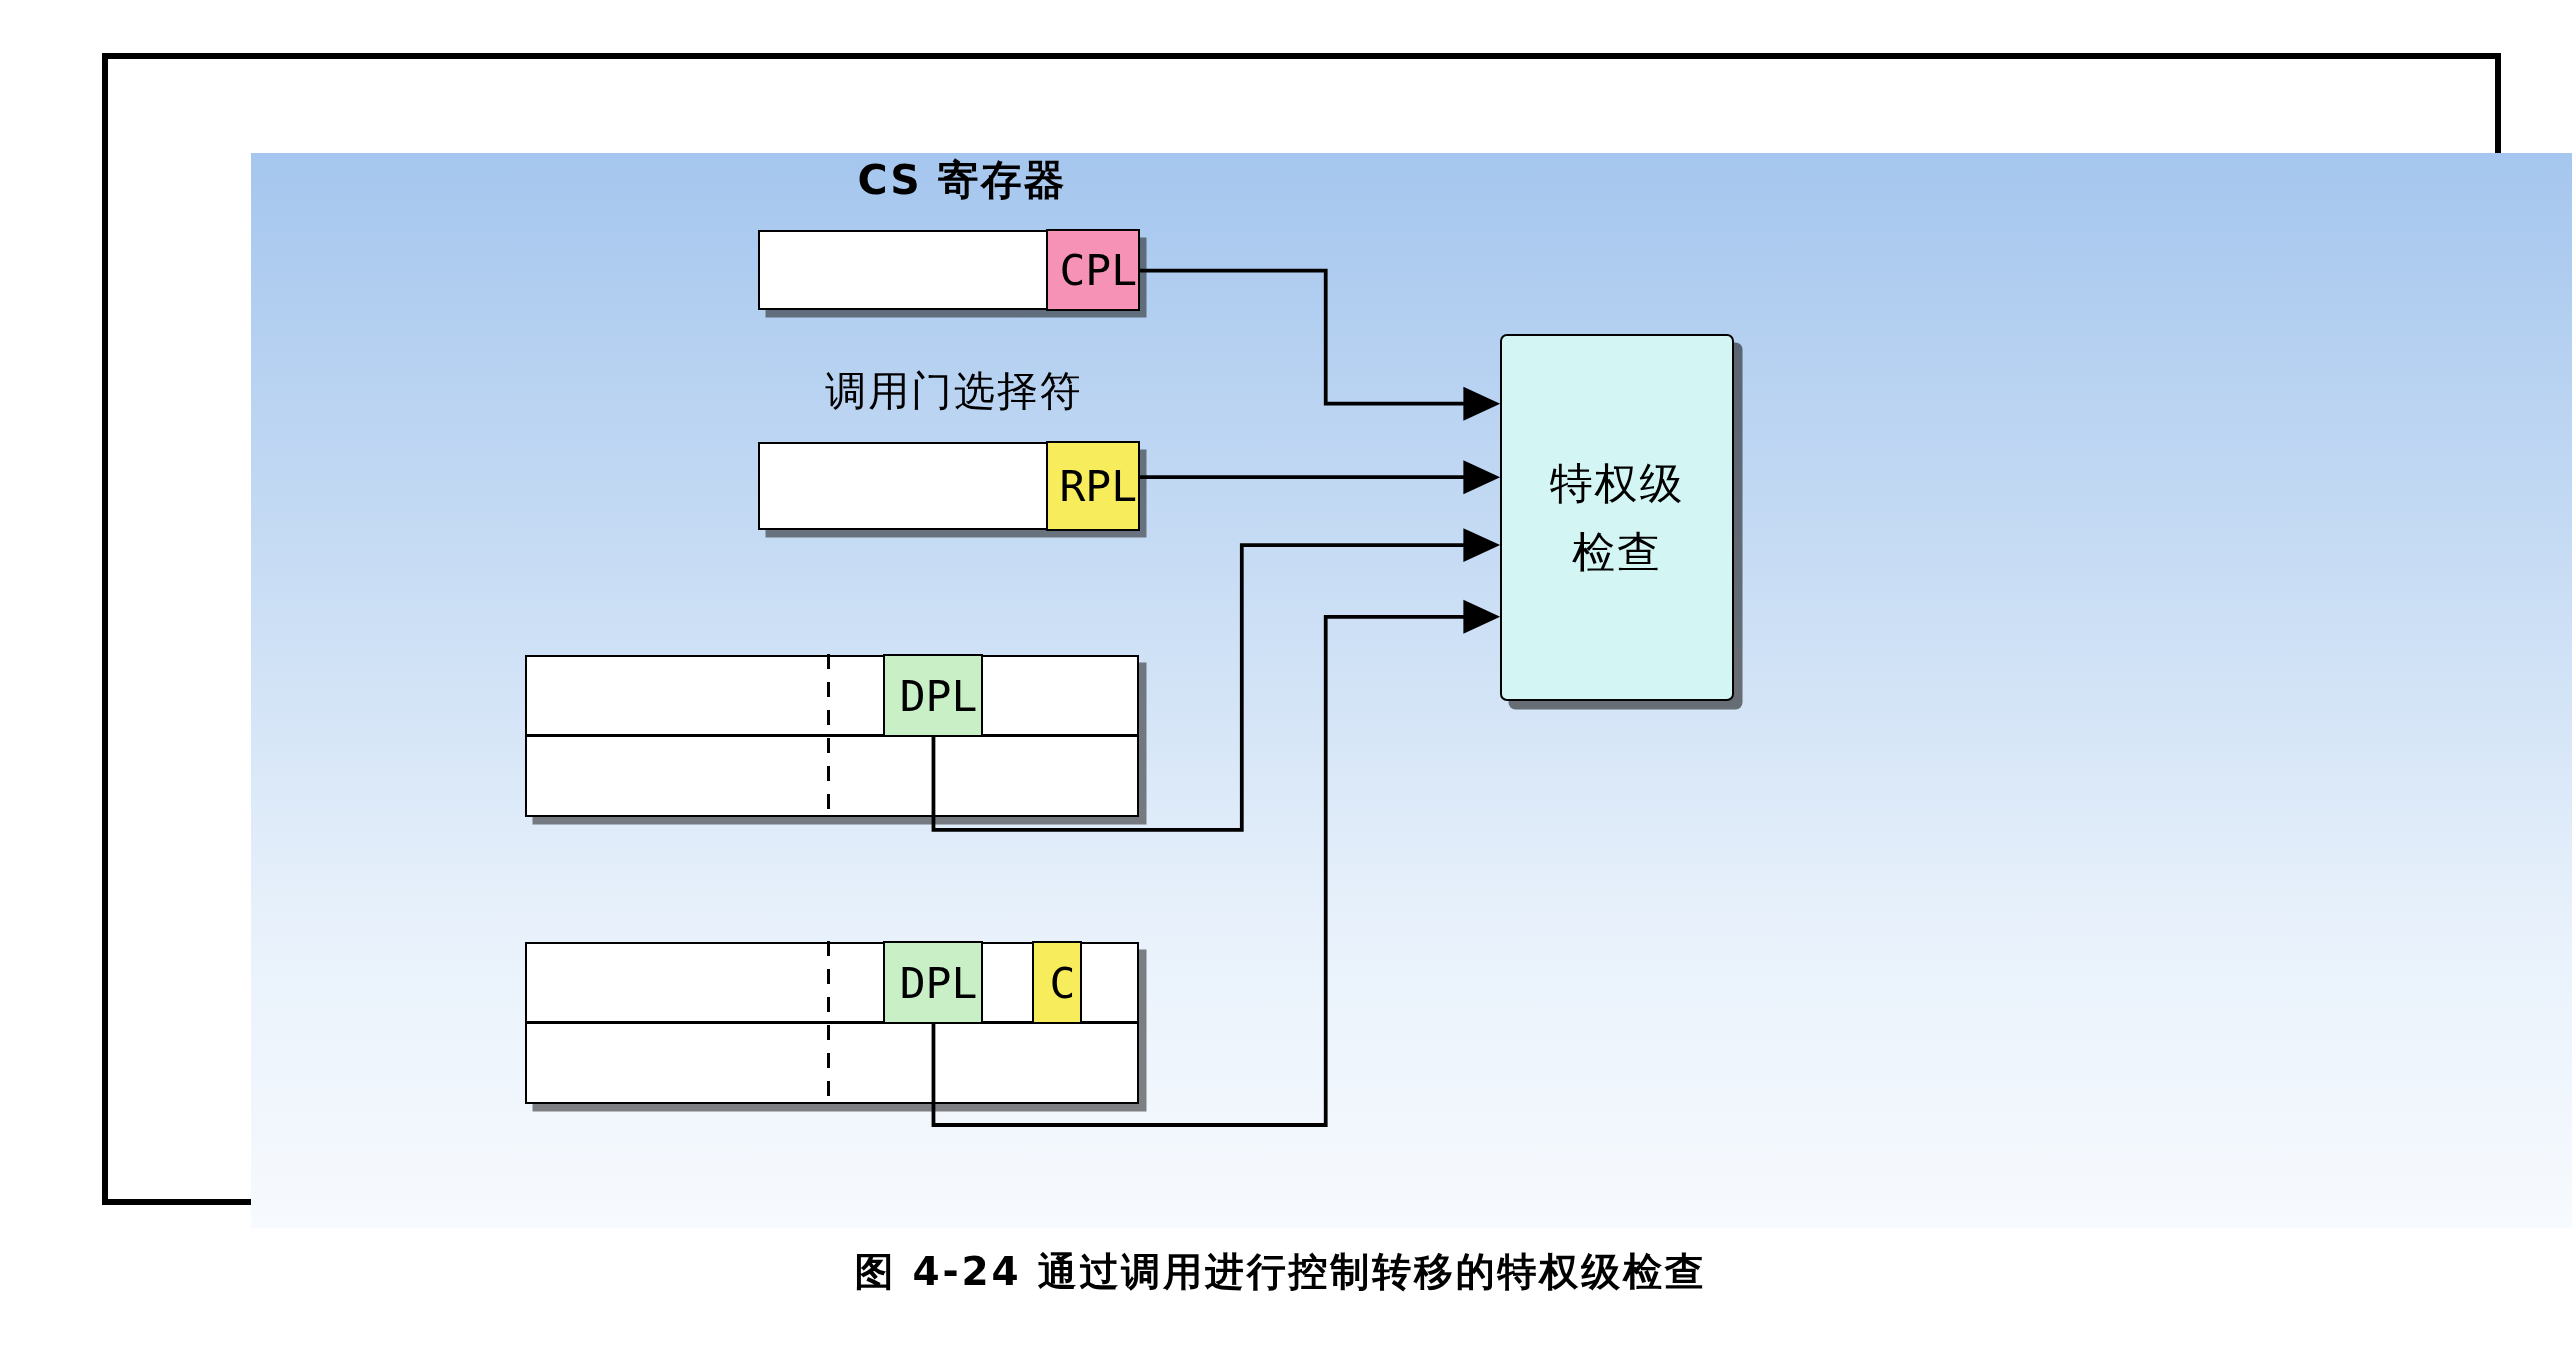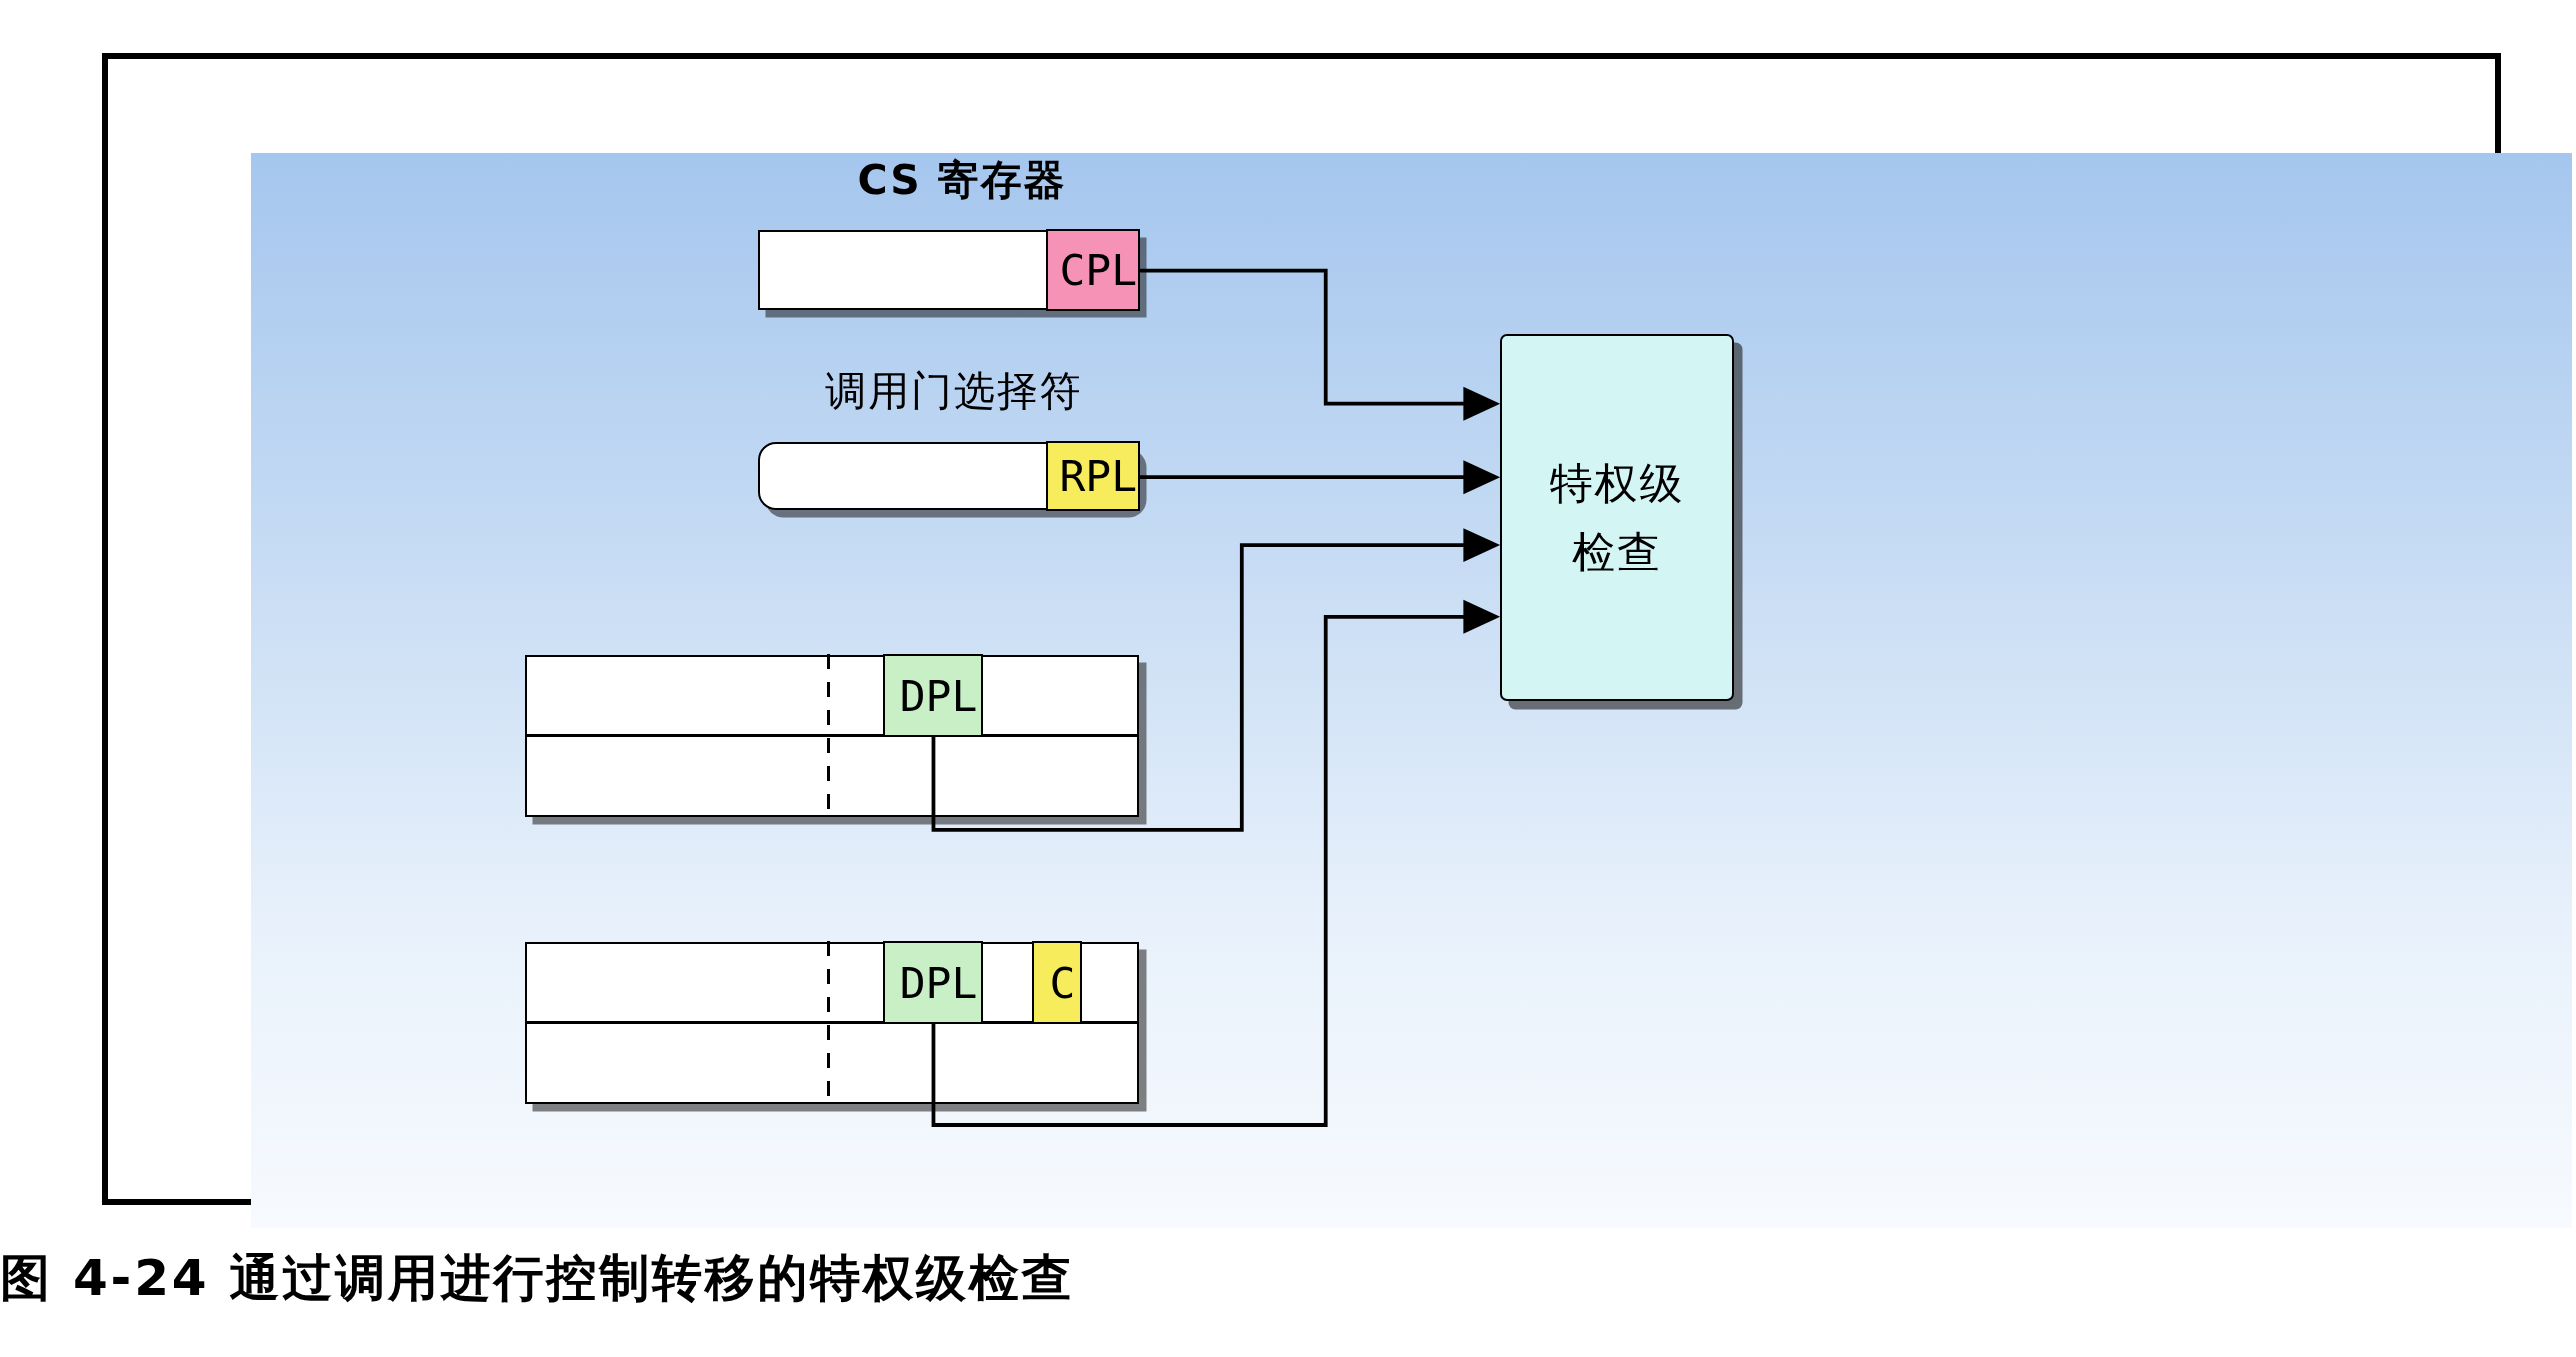--- a/index.html
+++ b/index.html
@@ -41,43 +41,43 @@
     position:absolute;left:1500px;top:334px;width:234px;height:367px;
     border:2.8px solid #000;box-sizing:border-box;
     box-shadow:8.5px 8.5px 0 rgba(30,30,30,0.6);
     display:flex;flex-direction:column;align-items:center;justify-content:center;
     font-size:43px;line-height:1.6;letter-spacing:1.9px;
   }
   .wires{position:absolute;left:0;top:0;width:2576px;height:1358px;pointer-events:none;}
   .wires polyline{fill:none;stroke:#000;stroke-width:4px;}
   .wires polygon{fill:#000;stroke:none;}
   .caption{
-    position:absolute;left:0;right:15px;top:1245px;text-align:left;
-    font-size:50px;font-weight:bold;letter-spacing:2.8px;
+    position:absolute;left:0;right:15px;top:1245px;text-align:center;
+    font-size:39px;font-weight:bold;letter-spacing:2.8px;
   }
 </style>
 </head>
 <body>
 
 <div id="page">
 
   <div class="frame">
     <div class="canvas"></div>
   </div>
 
   <div class="dlabel" style="left:962px;top:180px;font-weight:bold;">CS 寄存器</div>
   <div class="dlabel" style="left:920px;top:391px;margin-left:34px;">调用门选择符</div>
 
   <div class="box" style="left:758px;top:230px;width:381px;height:80px;">
     <div class="field" style="right: -2.8px; top: -2.8px; bottom: -2.8px; width: 94px; background-color: rgb(245, 146, 182);">
       <span>CPL</span>
     </div>
   </div>
 
-  <div class="box" style="left:758px;top:442px;width:381px;height:68px;border-radius:18px;">
+  <div class="box" style="left:758px;top:442px;width:381px;height:88px;">
     <div class="field" style="right: -2.8px; top: -2.8px; bottom: -2.8px; width: 94px; background-color: rgb(247, 237, 92);">
       <span>RPL</span>
     </div>
   </div>
 
   <div class="box" style="left:525px;top:655px;width:614px;height:162px;">
     <div class="rowline"></div>
     <div class="dash" style="left:300px;"></div>
     <div class="field" style="left: 356px; top: -2.8px; height: 83px; width: 100px; background-color: rgb(200, 239, 198);">
       <span>DPL</span>

